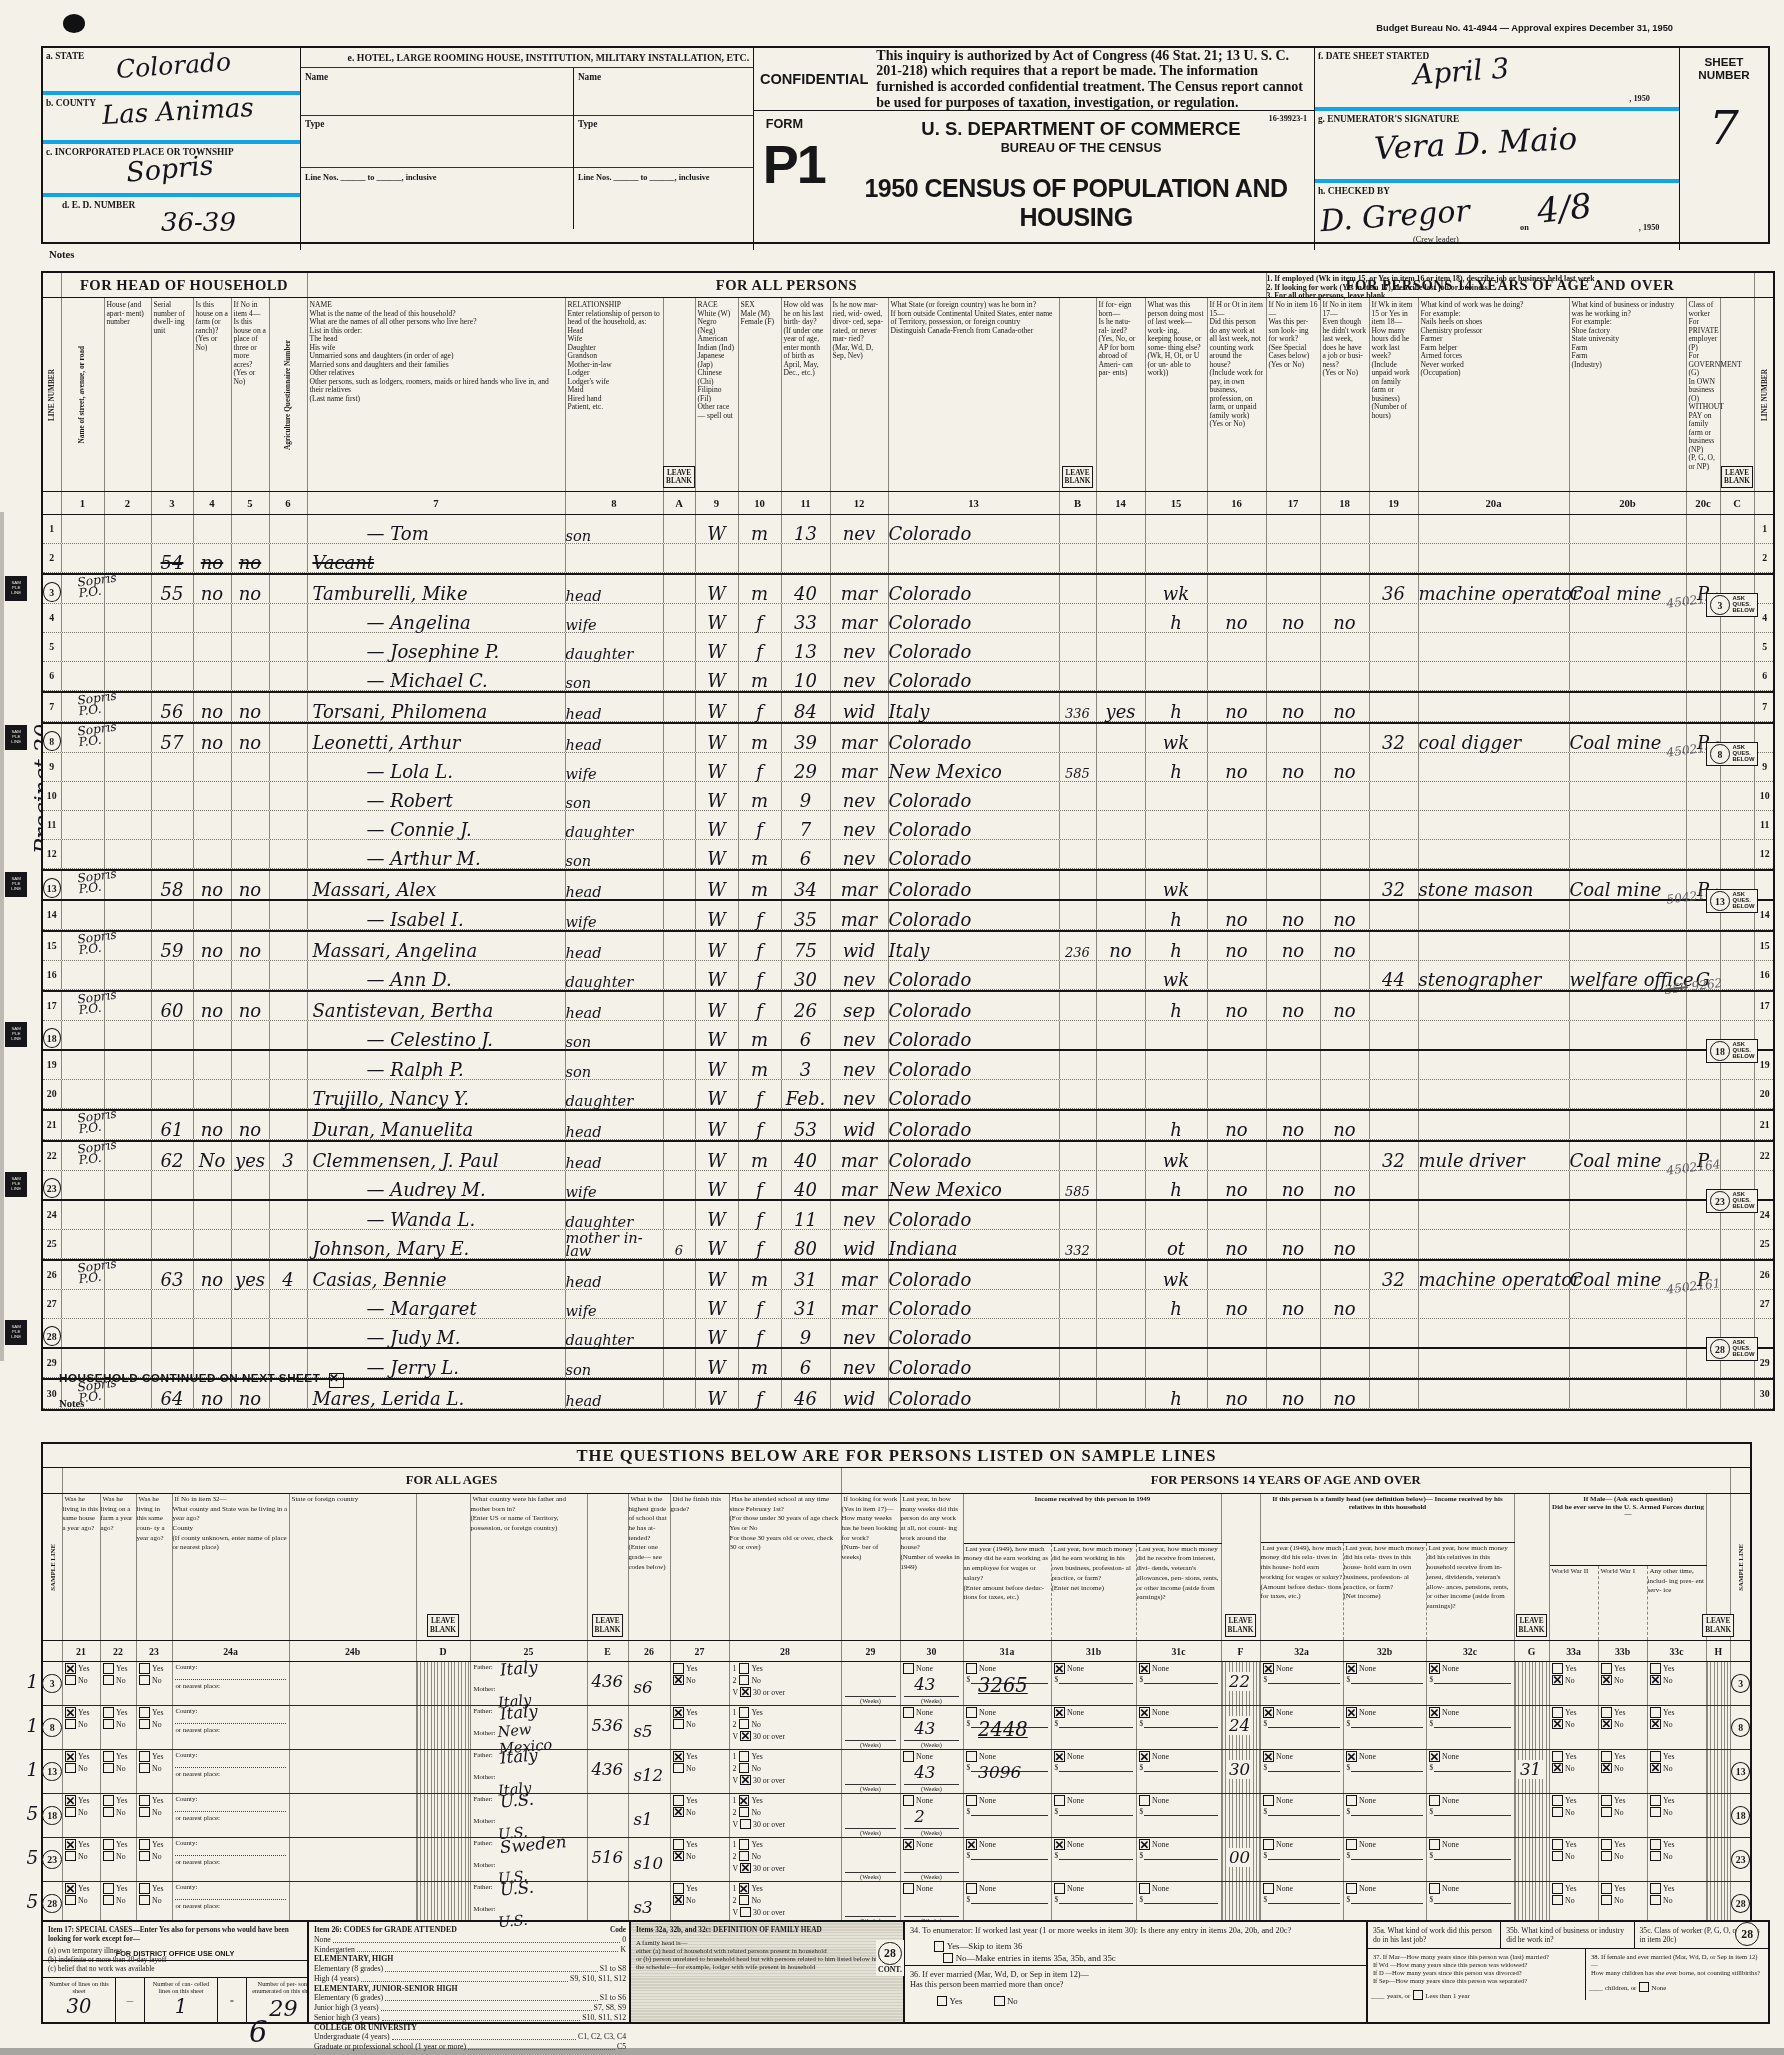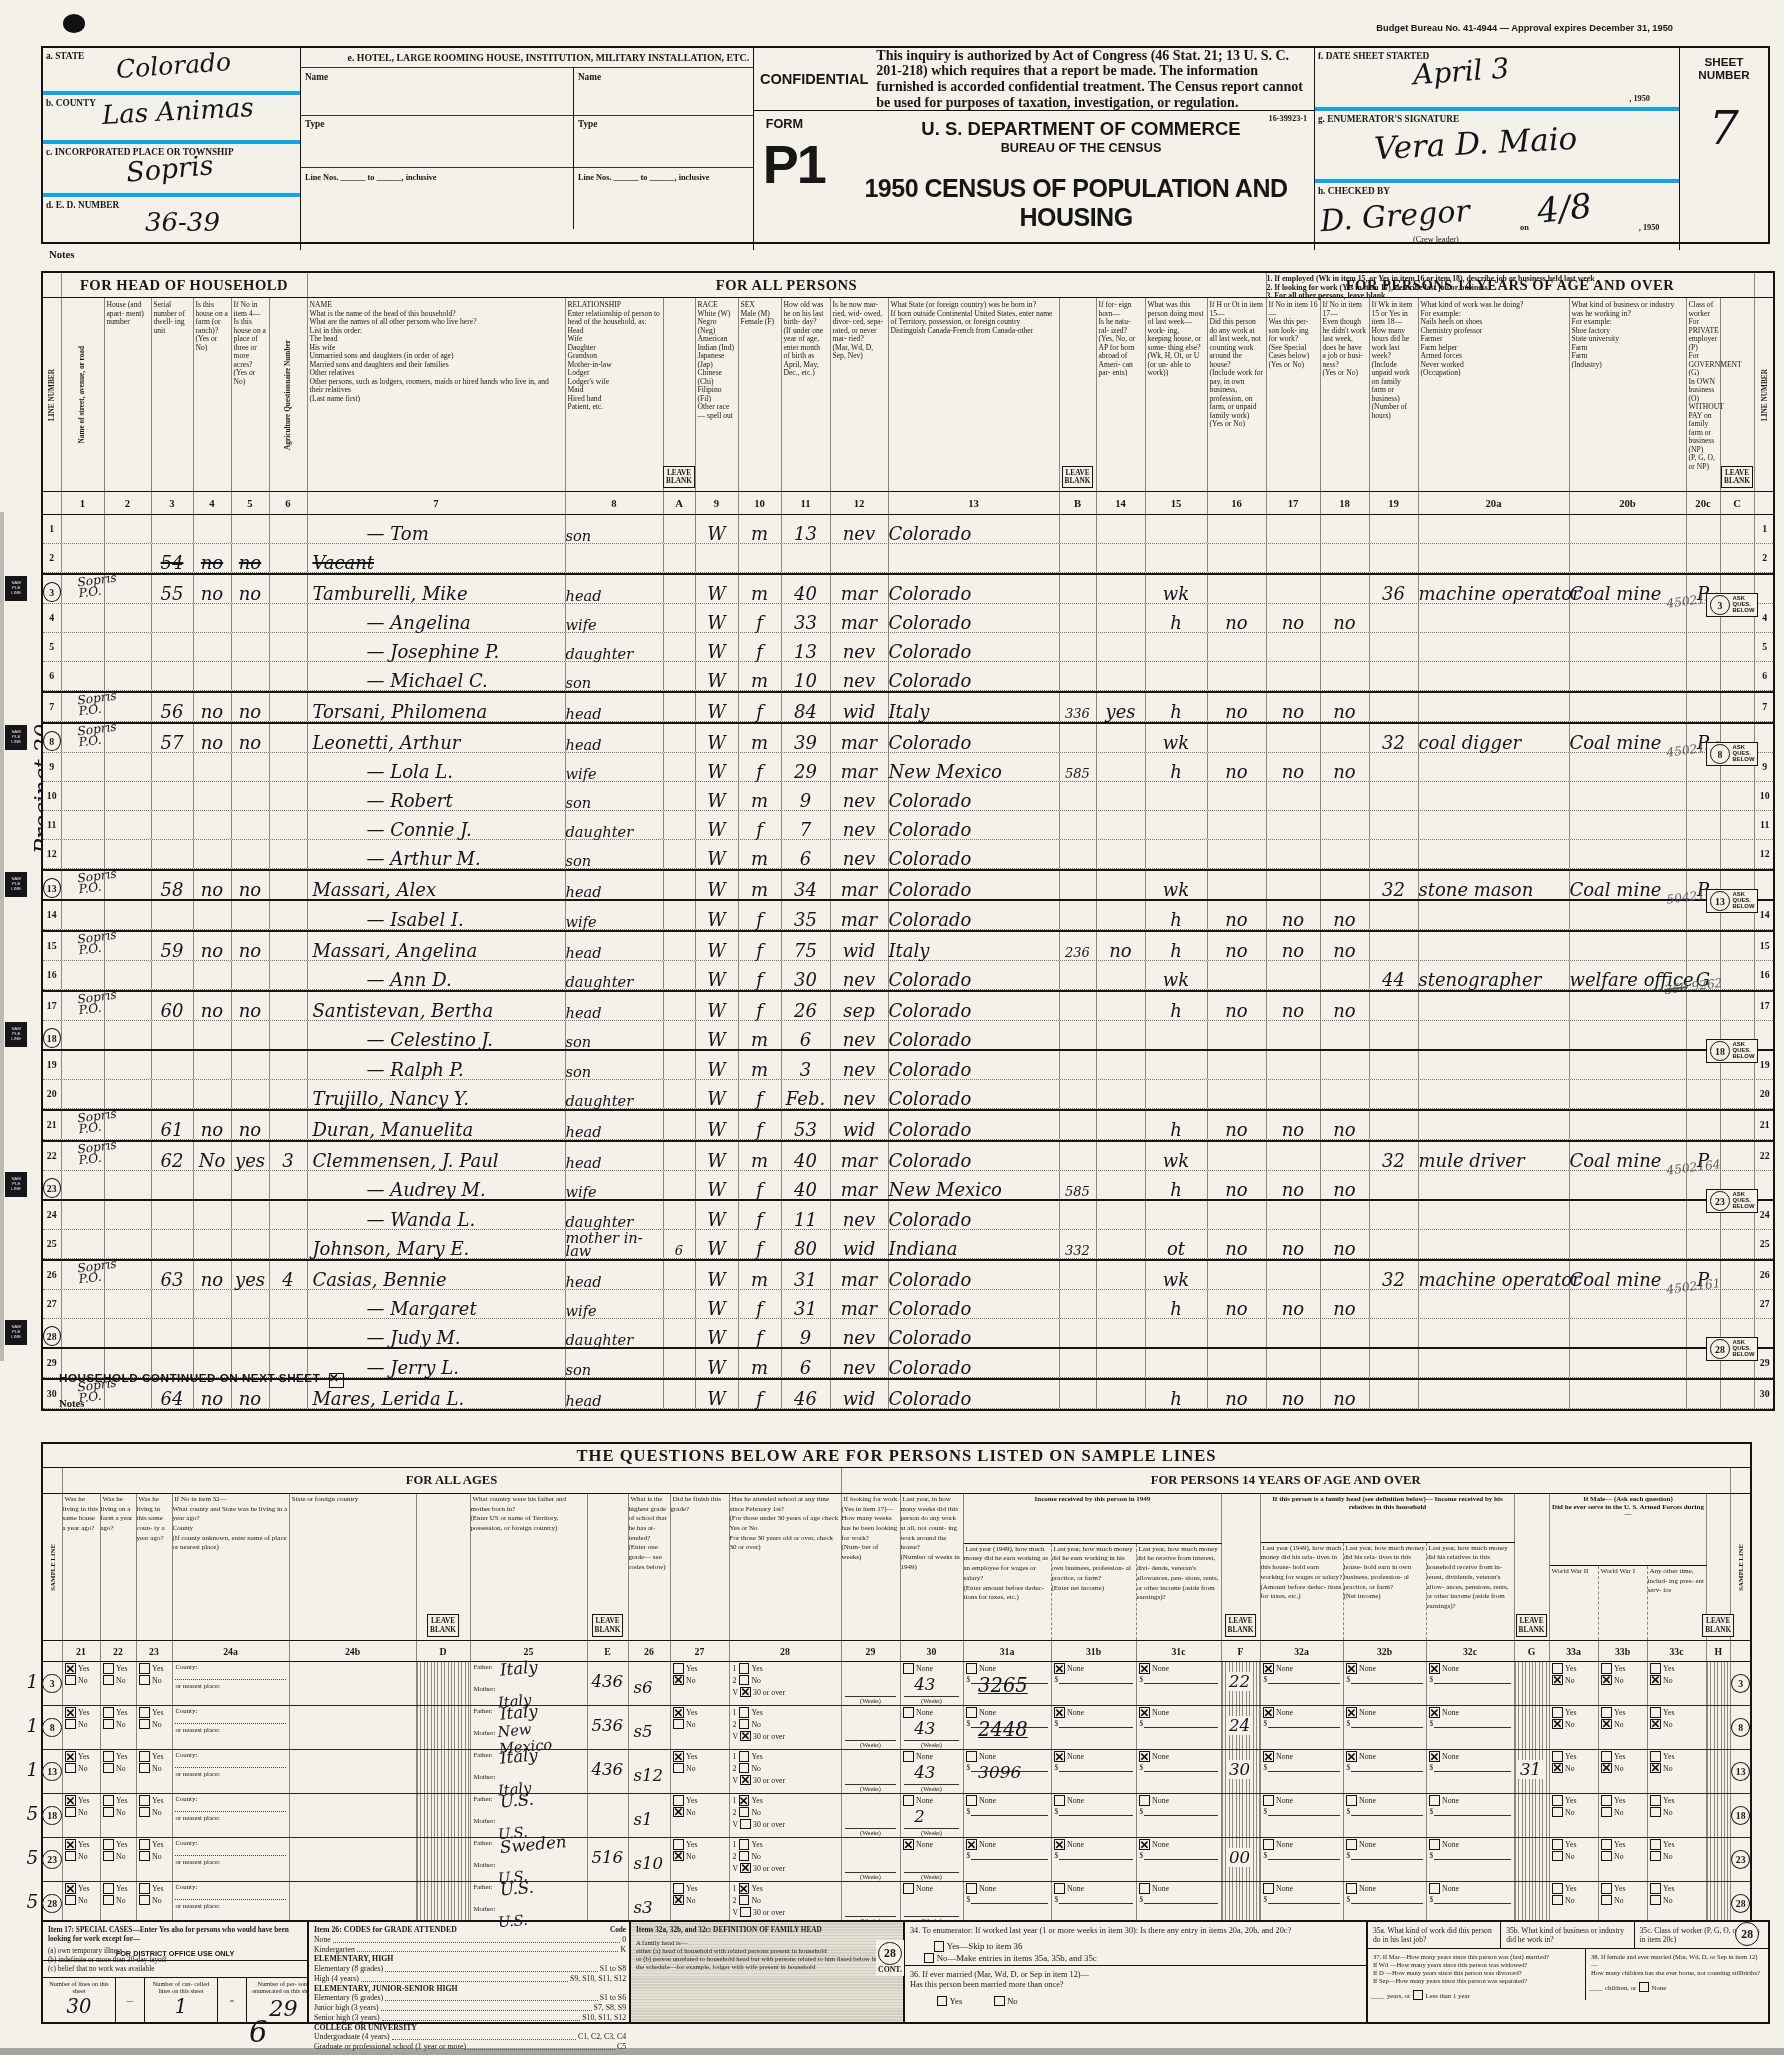--- a/index.html
+++ b/index.html
@@ -96,21 +96,21 @@
 
   <div id="hdrbox" class="abs">
 
     <div class="hcellb">
       <div class="fieldrow" style="height:43px;"><span class="lbl sm" style="font-size:9.3px;padding:2.9px;display:inline-block;">a. STATE</span>
         <span class="hw hwover" style="left:73px;top:2.9px;font-size:25px;transform:rotate(-4deg);">Colorado</span></div>
       <div class="fieldrow" style="height:45px;"><span class="lbl sm" style="font-size:9.3px;padding:2.9px;display:inline-block;">b. COUNTY</span>
         <span class="hw hwover" style="left:59px;top:1px;font-size:26px;transform:rotate(-3deg);">Las Animas</span></div>
       <div class="fieldrow" style="height:49px;"><span class="lbl sm" style="font-size:9.3px;padding:2.9px;display:inline-block;">c. INCORPORATED PLACE OR TOWNSHIP</span>
         <span class="hw hwover" style="left:83px;top:8.8px;font-size:27px;transform:rotate(-5deg);">Sopris</span></div>
-      <div style="position:relative;height:53px;"><span class="lbl sm" style="font-size:9.3px;padding:2.9px;display:inline-block;">d. E. D. NUMBER</span>
+      <div style="position:relative;height:53px;margin-left:16px;"><span class="lbl sm" style="font-size:9.3px;padding:2.9px;display:inline-block;">d. E. D. NUMBER</span>
         <span class="hw hwover" style="left:102px;top:9.8px;font-size:26px;">36-39</span></div>
     </div>
 
     <div class="hcellb">
       <div class="lbl" style="font-size:9.8px;padding:3.9px;border-bottom:1px solid #333;text-align:right;">e. HOTEL, LARGE ROOMING HOUSE, INSTITUTION, MILITARY INSTALLATION, ETC.</div>
       <div style="display:grid;grid-template-columns:273px 1fr;height:161px;">
         <div style="border-right:1.5px solid #141414;position:relative;">
           <div class="lbl" style="font-size:9.3px;padding:3.9px;">Name</div>
           <div style="border-top:1px solid #333;margin-top:29px;"></div>
           <div class="lbl" style="font-size:9.3px;padding:3.9px;">Type</div>
@@ -3365,21 +3365,21 @@
   <div class="fbox" style="left:903px;top:1920px;width:464px;height:100px;">
     <div style="position:absolute;left:-29px;top:17.6px;display:flex;flex-direction:column;align-items:center;background:#f4f1e8;padding:2px;">
       <span class="circn" style="width:21.5px;height:21.5px;font-size:11.7px;">28</span>
       <span class="lbl" style="font-size:7.8px;">CONT.</span>
     </div>
     <div class="ftext" style="font-size:8.3px;">34.  To enumerator: If worked last year (1 or more weeks in item 30): Is there any entry in items 20a, 20b, and 20c?</div>
     <div class="cbl" style="margin-left:29px;">
         <span class="cbx"></span>
         <span style="font-size:8.8px;">Yes—Skip to item 36</span>
       </div>
-    <div class="cbl" style="margin-left:19px;">
+    <div class="cbl" style="margin-left:38px;">
         <span class="cbx"></span>
         <span style="font-size:8.8px;">No—Make entries in items 35a, 35b, and 35c</span>
       </div>
     <div class="ftext pre" style="border-top:1.5px solid #141414;margin-top:2px;font-size:8.3px;">36.  If ever married (Mar, Wd, D, or Sep in item 12)—
 Has this person been married more than once?</div>
     <div style="display:flex;gap:29px;margin-left:29px;">
       <div class="cbl">
           <span class="cbx"></span>
           <span style="font-size:8.8px;">Yes</span>
         </div>

